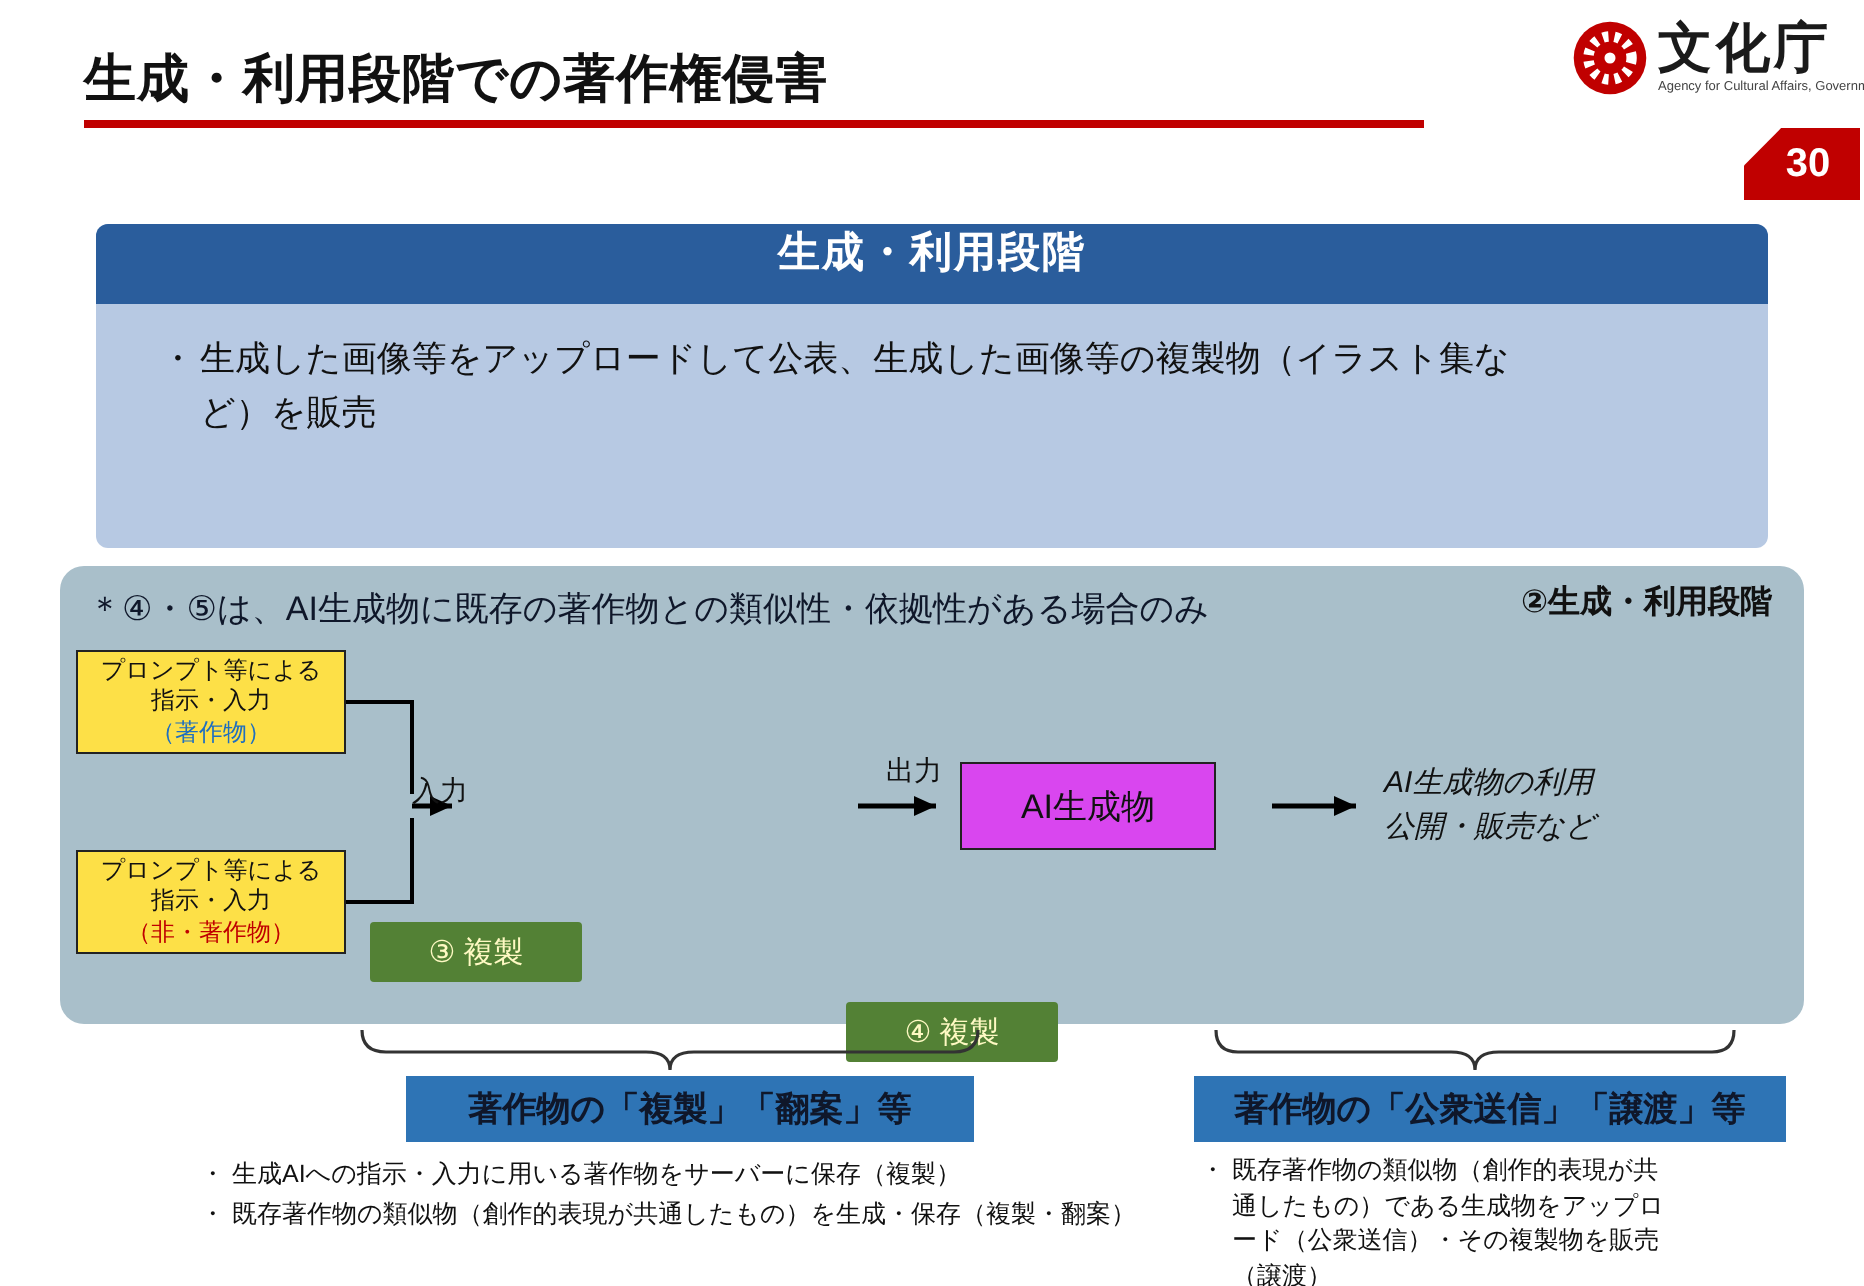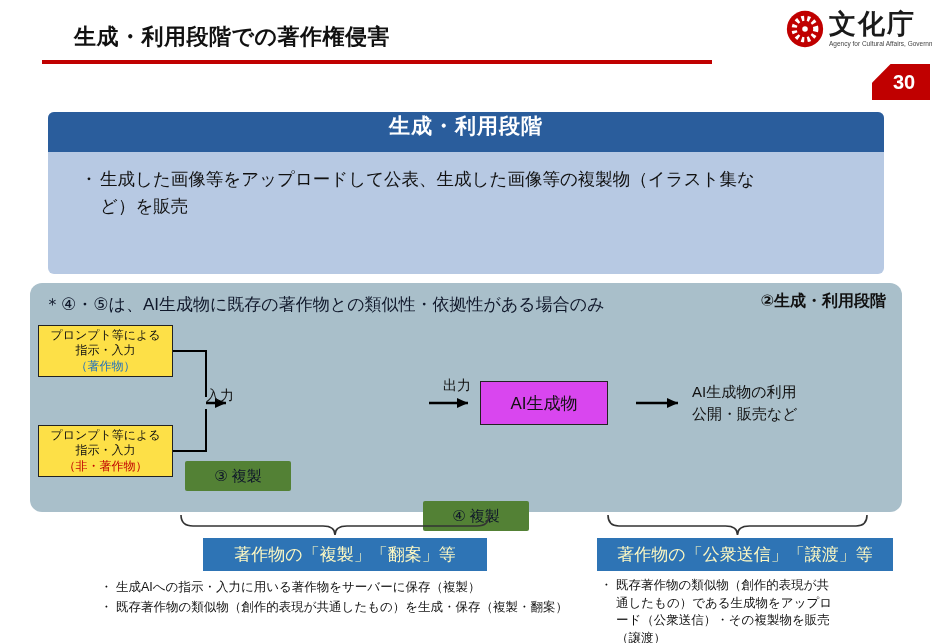--- a/index.html
+++ b/index.html
@@ -11,21 +11,21 @@
     --badge-green:#538135;
     --ellipse-green:#94ae3b;
     --ellipse-border:#7d962f;
   }
   *{margin:0;padding:0;box-sizing:border-box;}
   html,body{background:#e8e8e8;}
   body{font-family:"Liberation Sans","DejaVu Sans",sans-serif;}
   .slide{position:relative;width:932px;height:643px;background:#ffffff;overflow:hidden;margin:0 auto;}
 
   
-  .title{position:absolute;left:42px;top:22px;font-size:22px;font-weight:bold;color:#111;letter-spacing:.5px;margin-left:32px;}
+  .title{position:absolute;left:42px;top:22px;font-size:26px;font-weight:bold;color:#111;letter-spacing:.5px;}
   .title-rule{position:absolute;left:42px;top:60px;width:670px;height:4px;background:var(--accent-red);}
   .logo{position:absolute;left:786px;top:10px;display:flex;align-items:center;gap:5px;}
   .logo-name{font-family:"Liberation Serif","DejaVu Serif",serif;font-size:27px;font-weight:bold;color:#1a1a1a;line-height:1;letter-spacing:2px;}
   .logo-sub{font-size:6.5px;color:#444;margin-top:2px;white-space:nowrap;}
   .page-badge{position:absolute;left:872px;top:64px;width:58px;height:36px;background:var(--accent-red);
     clip-path:polygon(32% 0,100% 0,100% 100%,0 100%,0 52%);
     display:flex;align-items:center;justify-content:center;}
   .page-badge span{color:#fff;font-size:20px;font-weight:bold;padding-left:6px;}
 
   
@@ -55,35 +55,35 @@
 
   .ai-ellipse{position:absolute;left:207px;top:60px;width:190px;height:120px;background:var(--ellipse-green);
     border:2px solid var(--ellipse-border);border-radius:50%;
     display:flex;flex-direction:column;align-items:center;justify-content:center;gap:4px;}
   .model-chip{background:#fff;border:1px solid #333;font-size:12.5px;padding:2px 10px;color:#111;}
   .ai-name{font-size:14px;font-weight:600;color:#111;line-height:1.3;text-align:center;}
 
   .ai-output{position:absolute;left:450px;top:98px;width:128px;height:44px;background:#d946ef;border:1.5px solid #222;
     display:flex;align-items:center;justify-content:center;font-size:17px;color:#111;}
 
-  .usage{position:absolute;left:662px;top:98px;font-size:15px;color:#111;line-height:1.45;}
+  .usage{position:absolute;left:662px;top:98px;font-size:15px;color:#111;line-height:1.45;font-style:italic;}
   .usage span{display:block;}
 
-  .badge{position:absolute;top:178px;height:30px;background:var(--badge-green);color:#0f172a;font-size:15px;
+  .badge{position:absolute;top:178px;height:30px;background:var(--badge-green);color:#fef9c3;font-size:15px;
     display:flex;align-items:center;justify-content:center;border-radius:2px;}
   .badge.b3{left:155px;width:106px;}
   .badge.b4{left:393px;width:106px;margin-top:40px;}
   .badge.b5{left:661px;width:156px;}
 
   
   .brace{position:absolute;top:514px;}
   .brace.left{left:180px;}
   .brace.right{left:607px;}
 
-  .bottom-label{position:absolute;top:538px;height:33px;background:var(--label-blue);color:#fef9c3;font-weight:normal;
+  .bottom-label{position:absolute;top:538px;height:33px;background:var(--label-blue);color:#0f172a;font-weight:bold;
     font-size:17px;display:flex;align-items:center;justify-content:center;}
   .bottom-label.left{left:203px;width:284px;}
   .bottom-label.right{left:597px;width:296px;}
 
   .notes{list-style:none;position:absolute;font-size:12.5px;color:#111;line-height:1.4;}
   .notes li{position:relative;padding-left:16px;margin-bottom:2px;}
   .notes li::before{content:"・";position:absolute;left:0;top:0;}
   .notes.left{left:100px;top:579px;width:480px;}
   .notes.right{left:600px;top:577px;width:240px;}
 </style>

